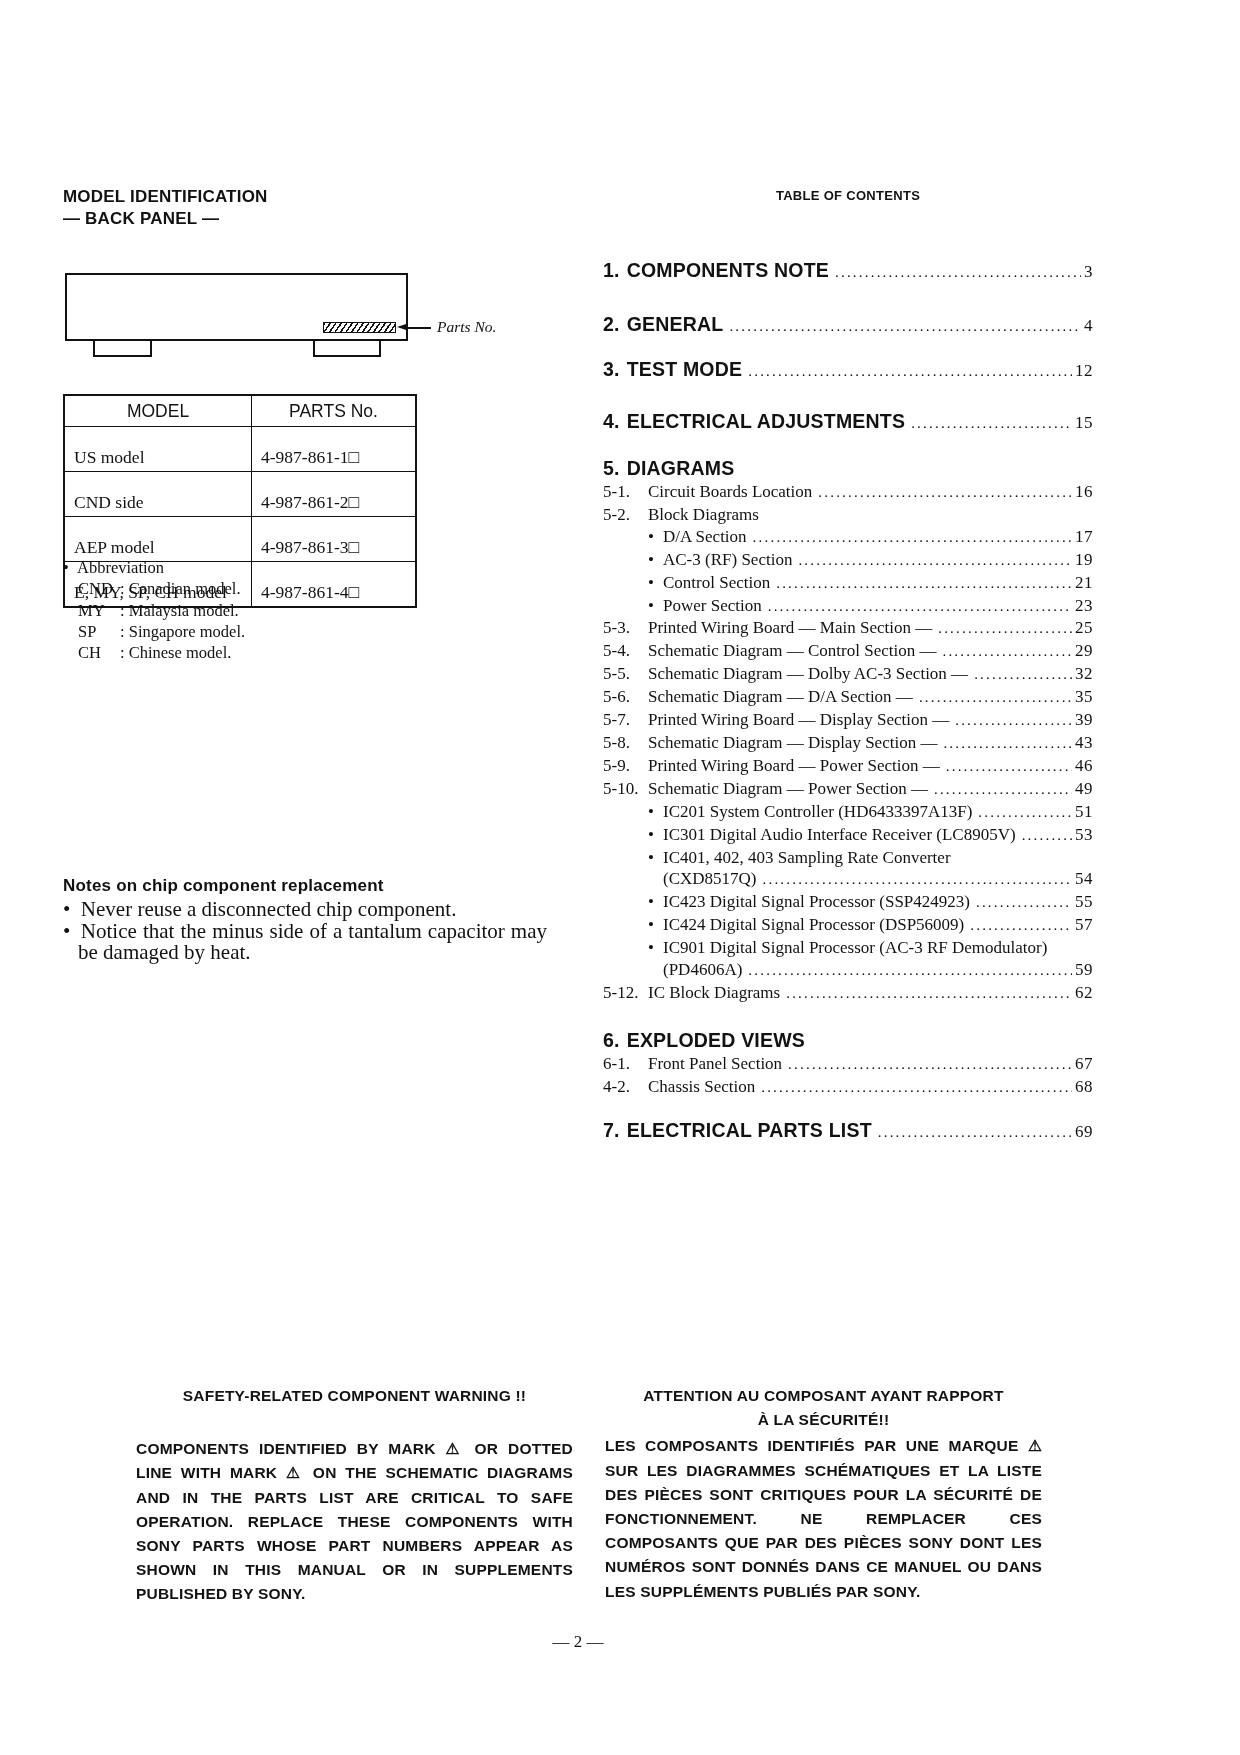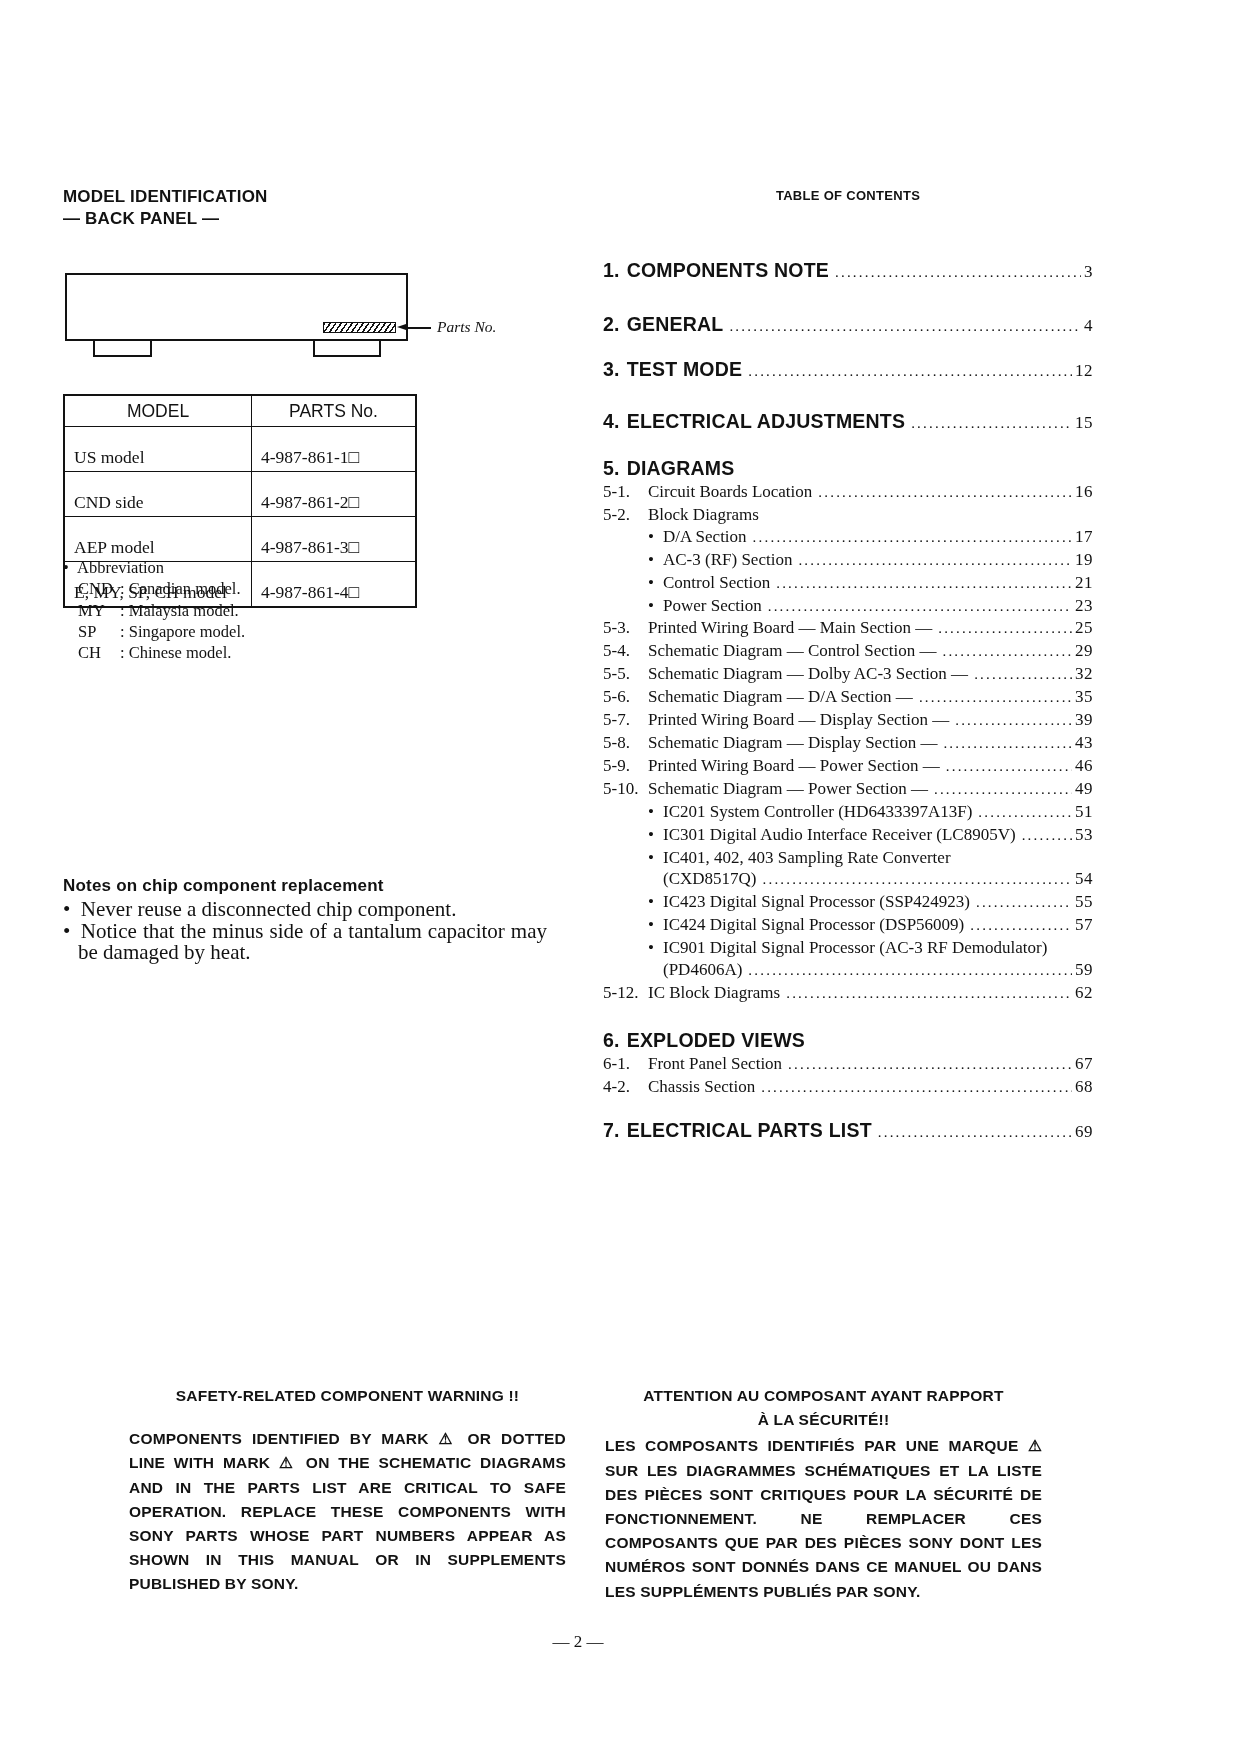--- a/index.html
+++ b/index.html
@@ -79,25 +79,25 @@
     font-family:"Liberation Serif", serif; font-weight:normal;
     font-size:15px; letter-spacing:2.2px; margin:0 3px 0 6px; }
   .leader::after { content:"............................................................................................................................"; }
   .pg { flex:none; font-family:"Liberation Serif", serif; font-weight:normal;
     font-size:17px; letter-spacing:.5px; }
 
   
   .warn { position:absolute; top:1384px; width:437px;
     font-family:"Liberation Sans", sans-serif; font-weight:bold;
     font-size:15.5px; line-height:24.2px; letter-spacing:.2px; }
-  .warn-en { left:129px; }
+  .warn-en { left:136px; }
   .warn-fr { left:605px; }
   .warn-head { text-align:center; }
   .warn-body { margin:0; text-align:justify; }
-  .warn-body-en { margin-top:19px; }
+  .warn-body-en { margin-top:29px; }
   .warn-body-fr { margin-top:2px; }
 
   .footer { position:absolute; left:63px; top:1632px; width:1030px;
     text-align:center; font-size:17px; }
 </style>
 </head>
 <body>
 
 <div class="page">
 

